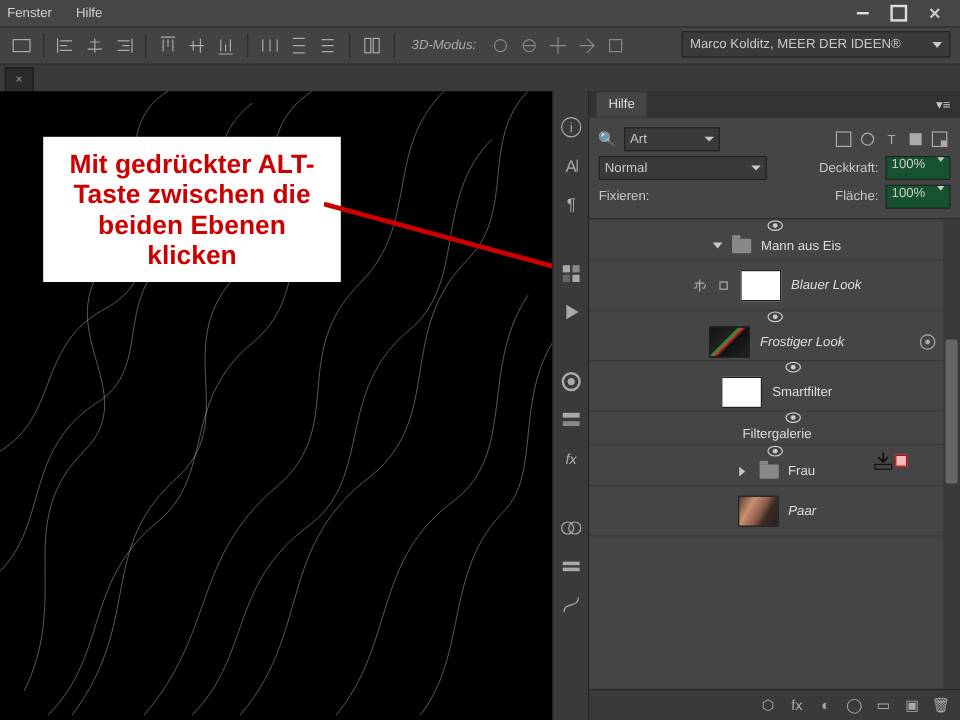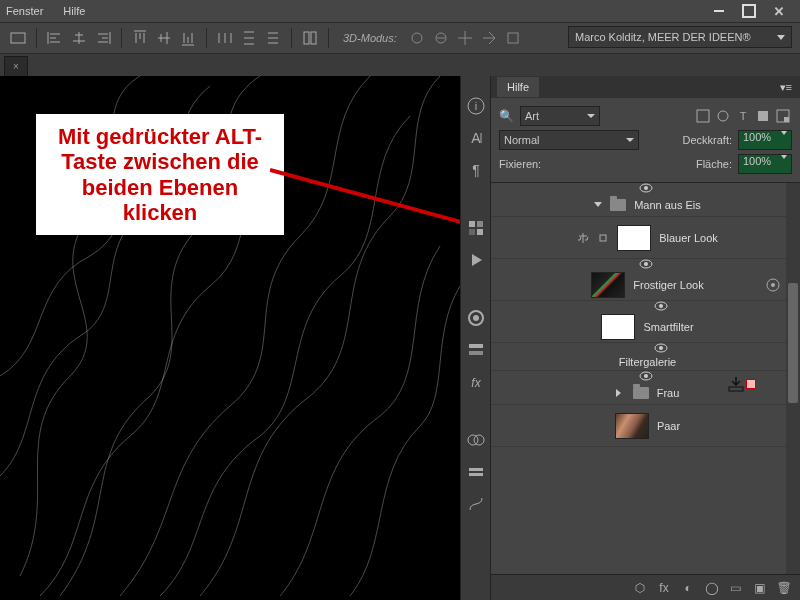--- a/index.html
+++ b/index.html
@@ -53,21 +53,21 @@
   .twirl.right { border-top:4px solid transparent; border-bottom:4px solid transparent; border-left:5px solid #c8c8c8; }
   .folder-icon { width:16px; height:12px; background:#888; border-radius:1px; position:relative; }
   .folder-icon::before { content:''; position:absolute; top:-3px; left:0; width:7px; height:3px; background:#888; border-radius:1px 1px 0 0; }
   .thumb { width:34px; height:26px; border:1px solid #222; background:#fff; }
   .thumb.black { background:linear-gradient(135deg,#111 0%,#222 40%,#0a4 42%,#c33 48%,#111 55%,#222 100%); background-color:#111; }
   .thumb.photo { background:linear-gradient(120deg,#5a3a2a 0%,#c89070 30%,#8a5a4a 55%,#3a2a20 70%,#222 100%); }
   .layer.highlight { position:relative; background:#b03a3a; }
   .layer.highlight .thumb { outline:2px solid #c00; }
   .layer-name { color:#ddd; }
   .link-icon { width:12px; height:12px; }
-  .indent-1 { padding-left:16px; }
+  .indent-1 { padding-left:16px;font-style:italic; }
   .indent-2 { padding-left:32px; }
   .indent-3 { padding-left:46px; }
   .smartobj-badge { position:absolute; right:20px; }
   .scrollbar { position:absolute; right:0; top:0; bottom:0; width:14px; background:#3a3a3a; }
   .scrollbar .sthumb { position:absolute; top:100px; height:120px; left:2px; right:2px; background:#666; border-radius:2px; }
   .panel-bottom { height:26px; background:#3a3a3a; border-top:1px solid #222; display:flex; align-items:center; justify-content:flex-end; gap:8px; padding:0 8px; }
   .pb-icon { width:16px; height:16px; display:flex; align-items:center; justify-content:center; color:#aaa; font-size:12px; }
   .insert-mark { position:absolute; left:236px; top:192px; display:flex; align-items:center; }
   .insert-mark svg { width:18px; height:18px; }
   .red-box { width:10px; height:10px; border:1.5px solid #c00; background:#fbb; margin-left:1px; }

